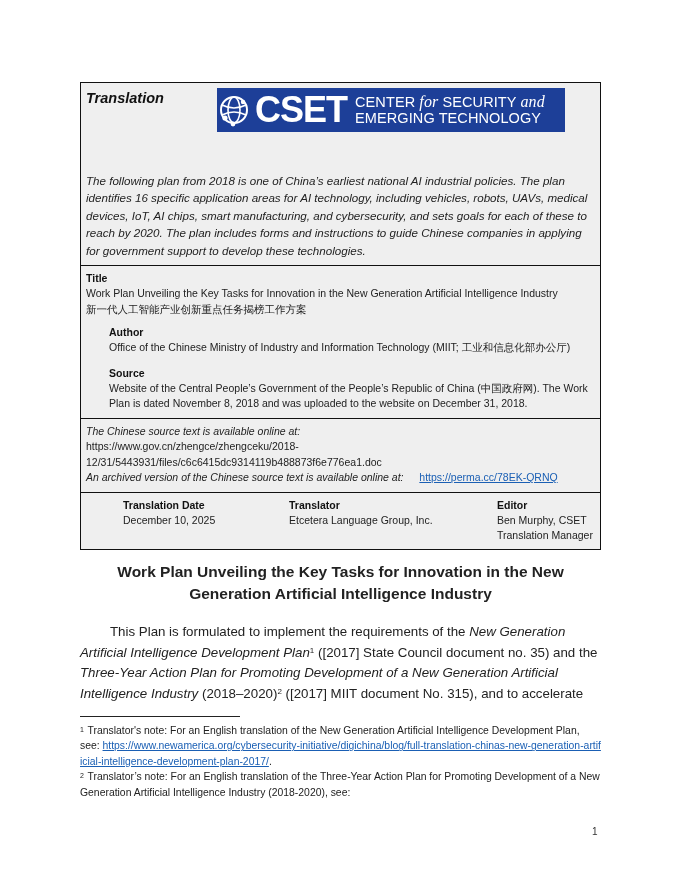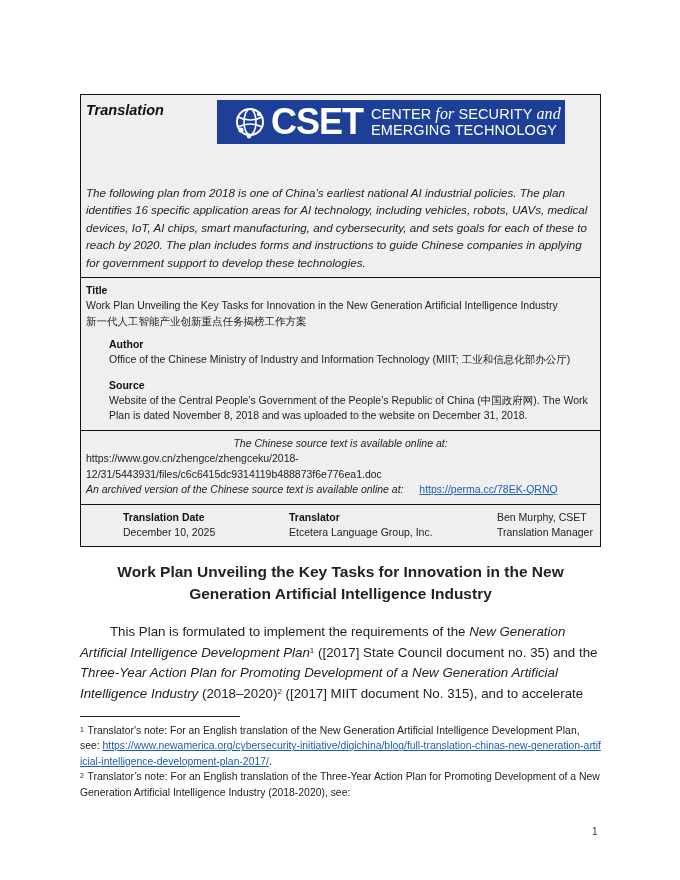--- a/index.html
+++ b/index.html
@@ -5,58 +5,58 @@
     * { box-sizing: border-box; margin: 0; padding: 0; }
     html, body {
       width: 680px; height: 880px; background: #ffffff;
       font-family: "DejaVu Sans", "Liberation Sans", sans-serif;
       color: #222;
       overflow: hidden;
     }
     .page { position: relative; width: 680px; height: 880px; }
 
     .meta-table {
-      position: absolute; left: 80px; top: 94px; width: 521px;
+      position: absolute; left: 80px; top: 82px; width: 521px;
       border: 1px solid #111;
       background: #efefef;
     }
     .meta-section { border-bottom: 1px solid #111; padding: 5px 5px 6px 5px; }
     .meta-section:last-child { border-bottom: none; }
     .meta-section.no-border { border-bottom: none; }
 
     .header-row { position: relative; height: 60px; }
     .translation-label {
       position: absolute; left: 0; top: 2px;
       font-style: italic; font-weight: bold; font-size: 14.5px; color: #111;
       font-family: "Liberation Sans", sans-serif;
     }
     .logo {
       position: absolute; left: 131px; top: 0px; width: 348px; height: 44px;
       background: #1d3f98; display: flex; align-items: center; color: #fff;
-      padding-left: 16px;
+      padding-left: 0;
     }
     .logo-globe { width: 34px; height: 34px; }
     .logo-cset {
       font-family: "Liberation Sans", sans-serif; font-weight: bold;
       font-size: 36px; letter-spacing: -1px; margin-left: 4px; line-height: 1;
     }
     .logo-right { margin-left: 8px; font-family: "Liberation Sans", sans-serif; font-size: 14.5px; line-height: 16px; letter-spacing: 0.1px; }
     .logo-right .it { font-family: "Liberation Serif", serif; font-style: italic; font-size: 16px; text-align: right; }
 
     .summary {
       font-style: italic; font-size: 11.6px; line-height: 17.4px; color: #222;
       font-family: "Liberation Sans", sans-serif;
       margin-top: 24px;
     }
 
     .field-label { font-weight: bold; font-size: 10.5px; line-height: 15px; color: #111; font-family: "Liberation Sans", sans-serif; }
     .field-value { font-size: 10.5px; line-height: 15.5px; color: #222; font-family: "Liberation Sans", sans-serif; }
     .field-gap { height: 10px; }
 
-    .italic { font-style: italic; text-align: center; }
+    .italic { font-style: italic; }
     .link { color: #1a5fb4; text-decoration: underline; }
 
     .credits { display: flex; padding: 5px 5px 5px 5px; }
     .credit-col { font-family: "Liberation Sans", sans-serif; margin-left: 37px; }
     .credit-col.c1 { width: 129px; }
     .credit-col.c2 { width: 171px; }
     .credit-col.c3 { flex: 1; }
 
     .doc-title {
       position: absolute; left: 80px; top: 561px; width: 521px;
@@ -142,20 +142,21 @@
     <div class="meta-section credits">
       <div class="credit-col c1">
         <div class="field-label">Translation Date</div>
         <div class="field-value">December 10, 2025</div>
       </div>
       <div class="credit-col c2">
         <div class="field-label">Translator</div>
         <div class="field-value">Etcetera Language Group, Inc.</div>
       </div>
       <div class="credit-col c3">
+        <div class="field-label">Editor</div>
         <div class="field-value">Ben Murphy, CSET Translation Manager</div>
       </div>
     </div>
   </div>
 
   <h1 class="doc-title">Work Plan Unveiling the Key Tasks for Innovation in the New Generation Artificial Intelligence Industry</h1>
 
   <p class="body-para"><span>This Plan is formulated to implement the requirements of the </span><i>New Generation Artificial Intelligence Development Plan</i><sup>1</sup><span> ([2017] State Council document no. 35) and the </span><i>Three-Year Action Plan for Promoting Development of a New Generation Artificial Intelligence Industry</i><span> (2018–2020)</span><sup>2</sup><span> ([2017] MIIT document No. 315), and to accelerate</span></p>
 
   <div class="fn-rule"></div>

